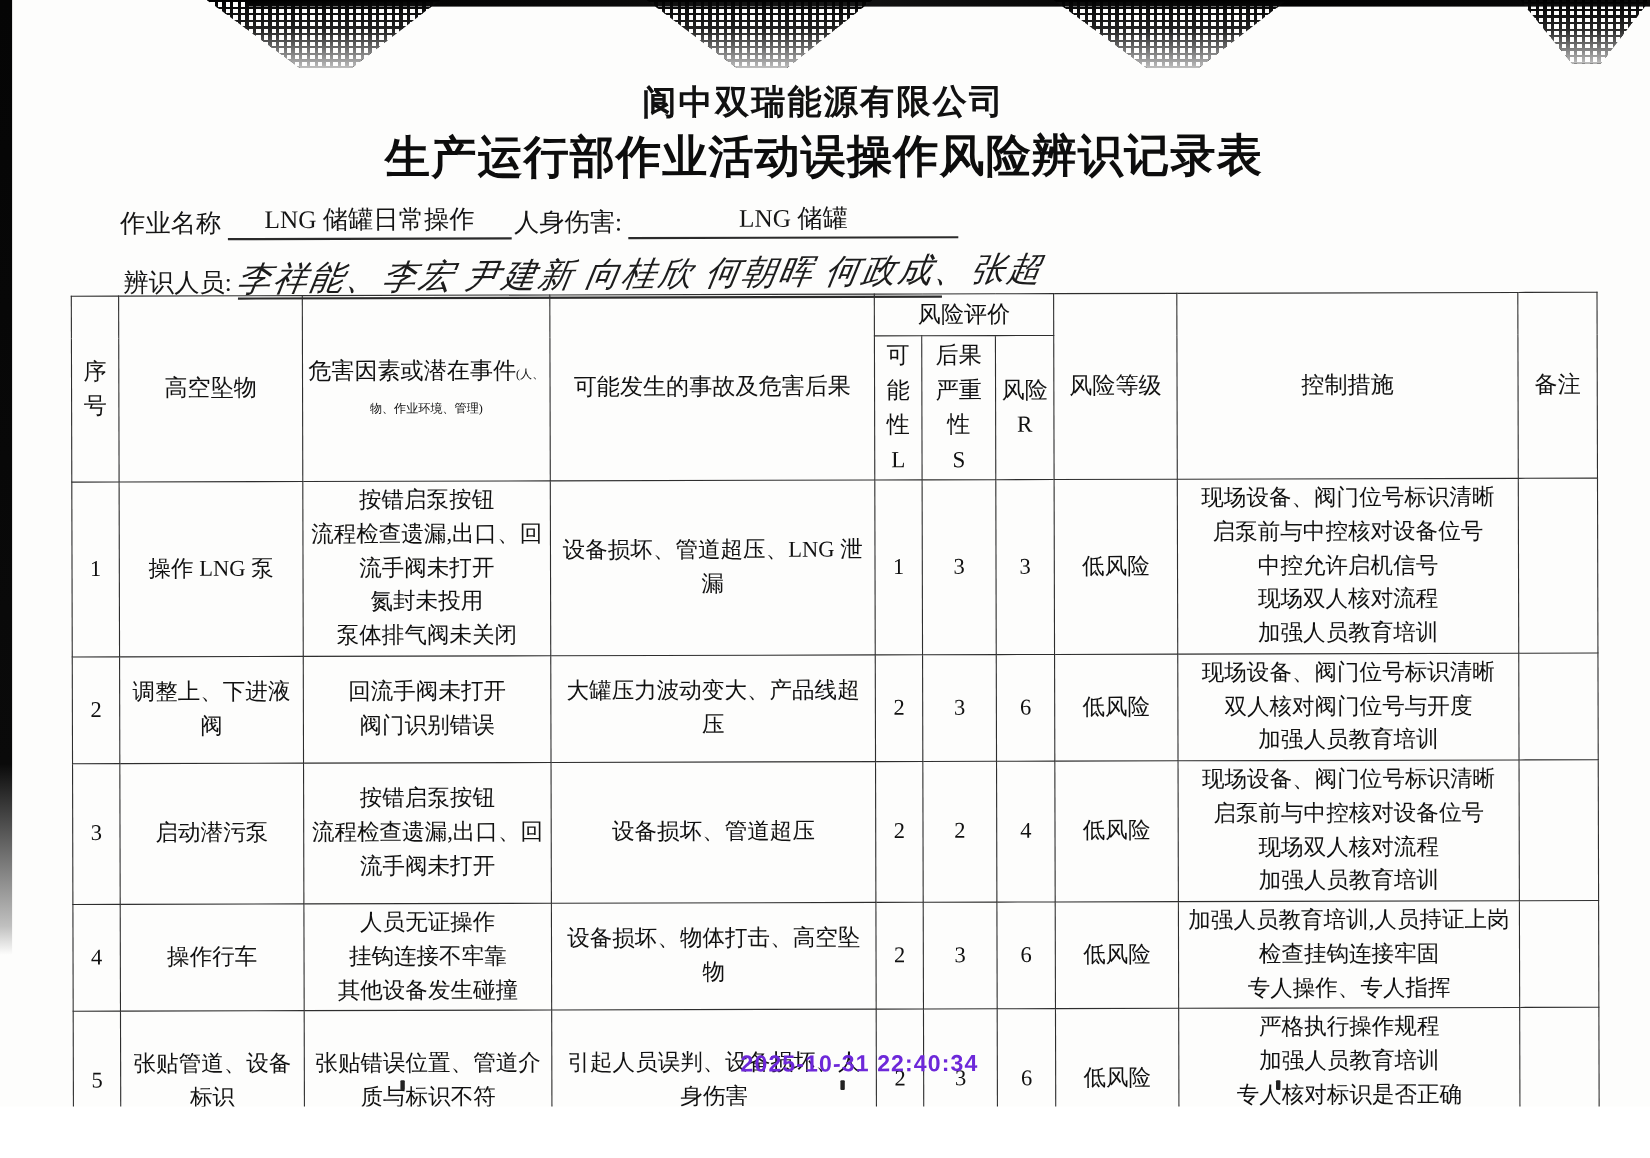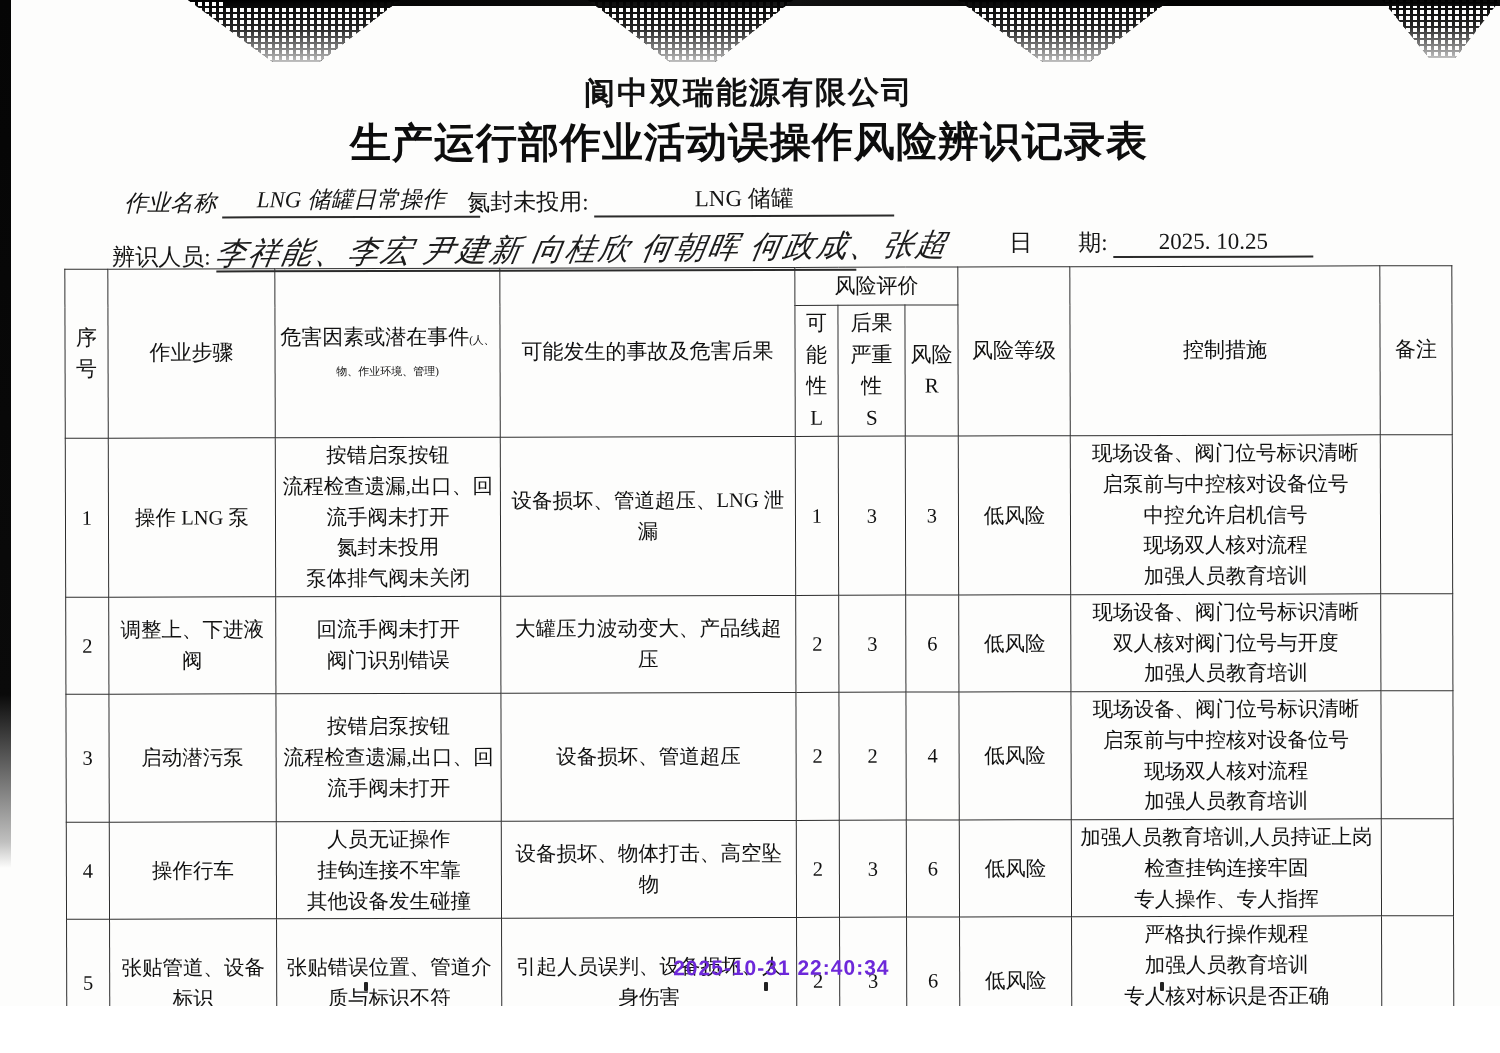--- a/index.html
+++ b/index.html
@@ -42,56 +42,52 @@
 </style>
 </head>
 <body>
 
 <div class="page">
   <div class="sheet">
 
     <div class="company">阆中双瑞能源有限公司</div>
     <div class="doc-title">生产运行部作业活动误操作风险辨识记录表</div>
 
-    <div class="meta" style="left:125px;top:183px;font-style:italic;">
+    <div class="meta" style="left:110px;top:183px;">
       <span>作业名称</span>
       <span class="u" style="width:258px;">LNG 储罐日常操作</span>
     </div>
     <div class="meta" style="left:468px;top:183px;">
-      <span>氮封未投用:</span>
+      <span>人身伤害:</span>
       <span class="u" style="width:300px;">LNG 储罐</span>
     </div>
 
     <div class="meta" style="left:113px;top:228px;">
       <span>辨识人员:</span>
       <span class="u" style="width:640px;height:40px;"><span class="hand">李祥能、李宏 尹建新 向桂欣 何朝晖 何政成、张超</span></span>
-    </div>
-    <div class="meta" style="left:1010px;top:228px;">
-      <span>日　　期:</span>
-      <span class="u" style="width:200px;">2025. 10.25</span>
     </div>
 
     <table class="risk">
       <colgroup>
         <col style="width:43px">
           <col style="width:167px">
           <col style="width:225px">
           <col style="width:295px">
         <col style="width:43px">
           <col style="width:67px">
           <col style="width:53px">
           <col style="width:112px">
         <col style="width:310px">
           <col style="width:72px">
       </colgroup>
       <tbody>
           <tr style="height:38px;">
         <th rowspan="2" class="pre">序
 号</th>
-        <th rowspan="2">作业步骤</th>
+        <th rowspan="2">高空坠物</th>
         <th rowspan="2"><span>危害因素或潜在事件</span><span class="hdr-note">(人、物、作业环境、管理)</span></th>
         <th rowspan="2">可能发生的事故及危害后果</th>
         <th colspan="3">风险评价</th>
         <th rowspan="2">风险等级</th>
         <th rowspan="2">控制措施</th>
         <th rowspan="2">备注</th>
       </tr>
       <tr style="height:110px;">
         <th class="pre">可
 能

